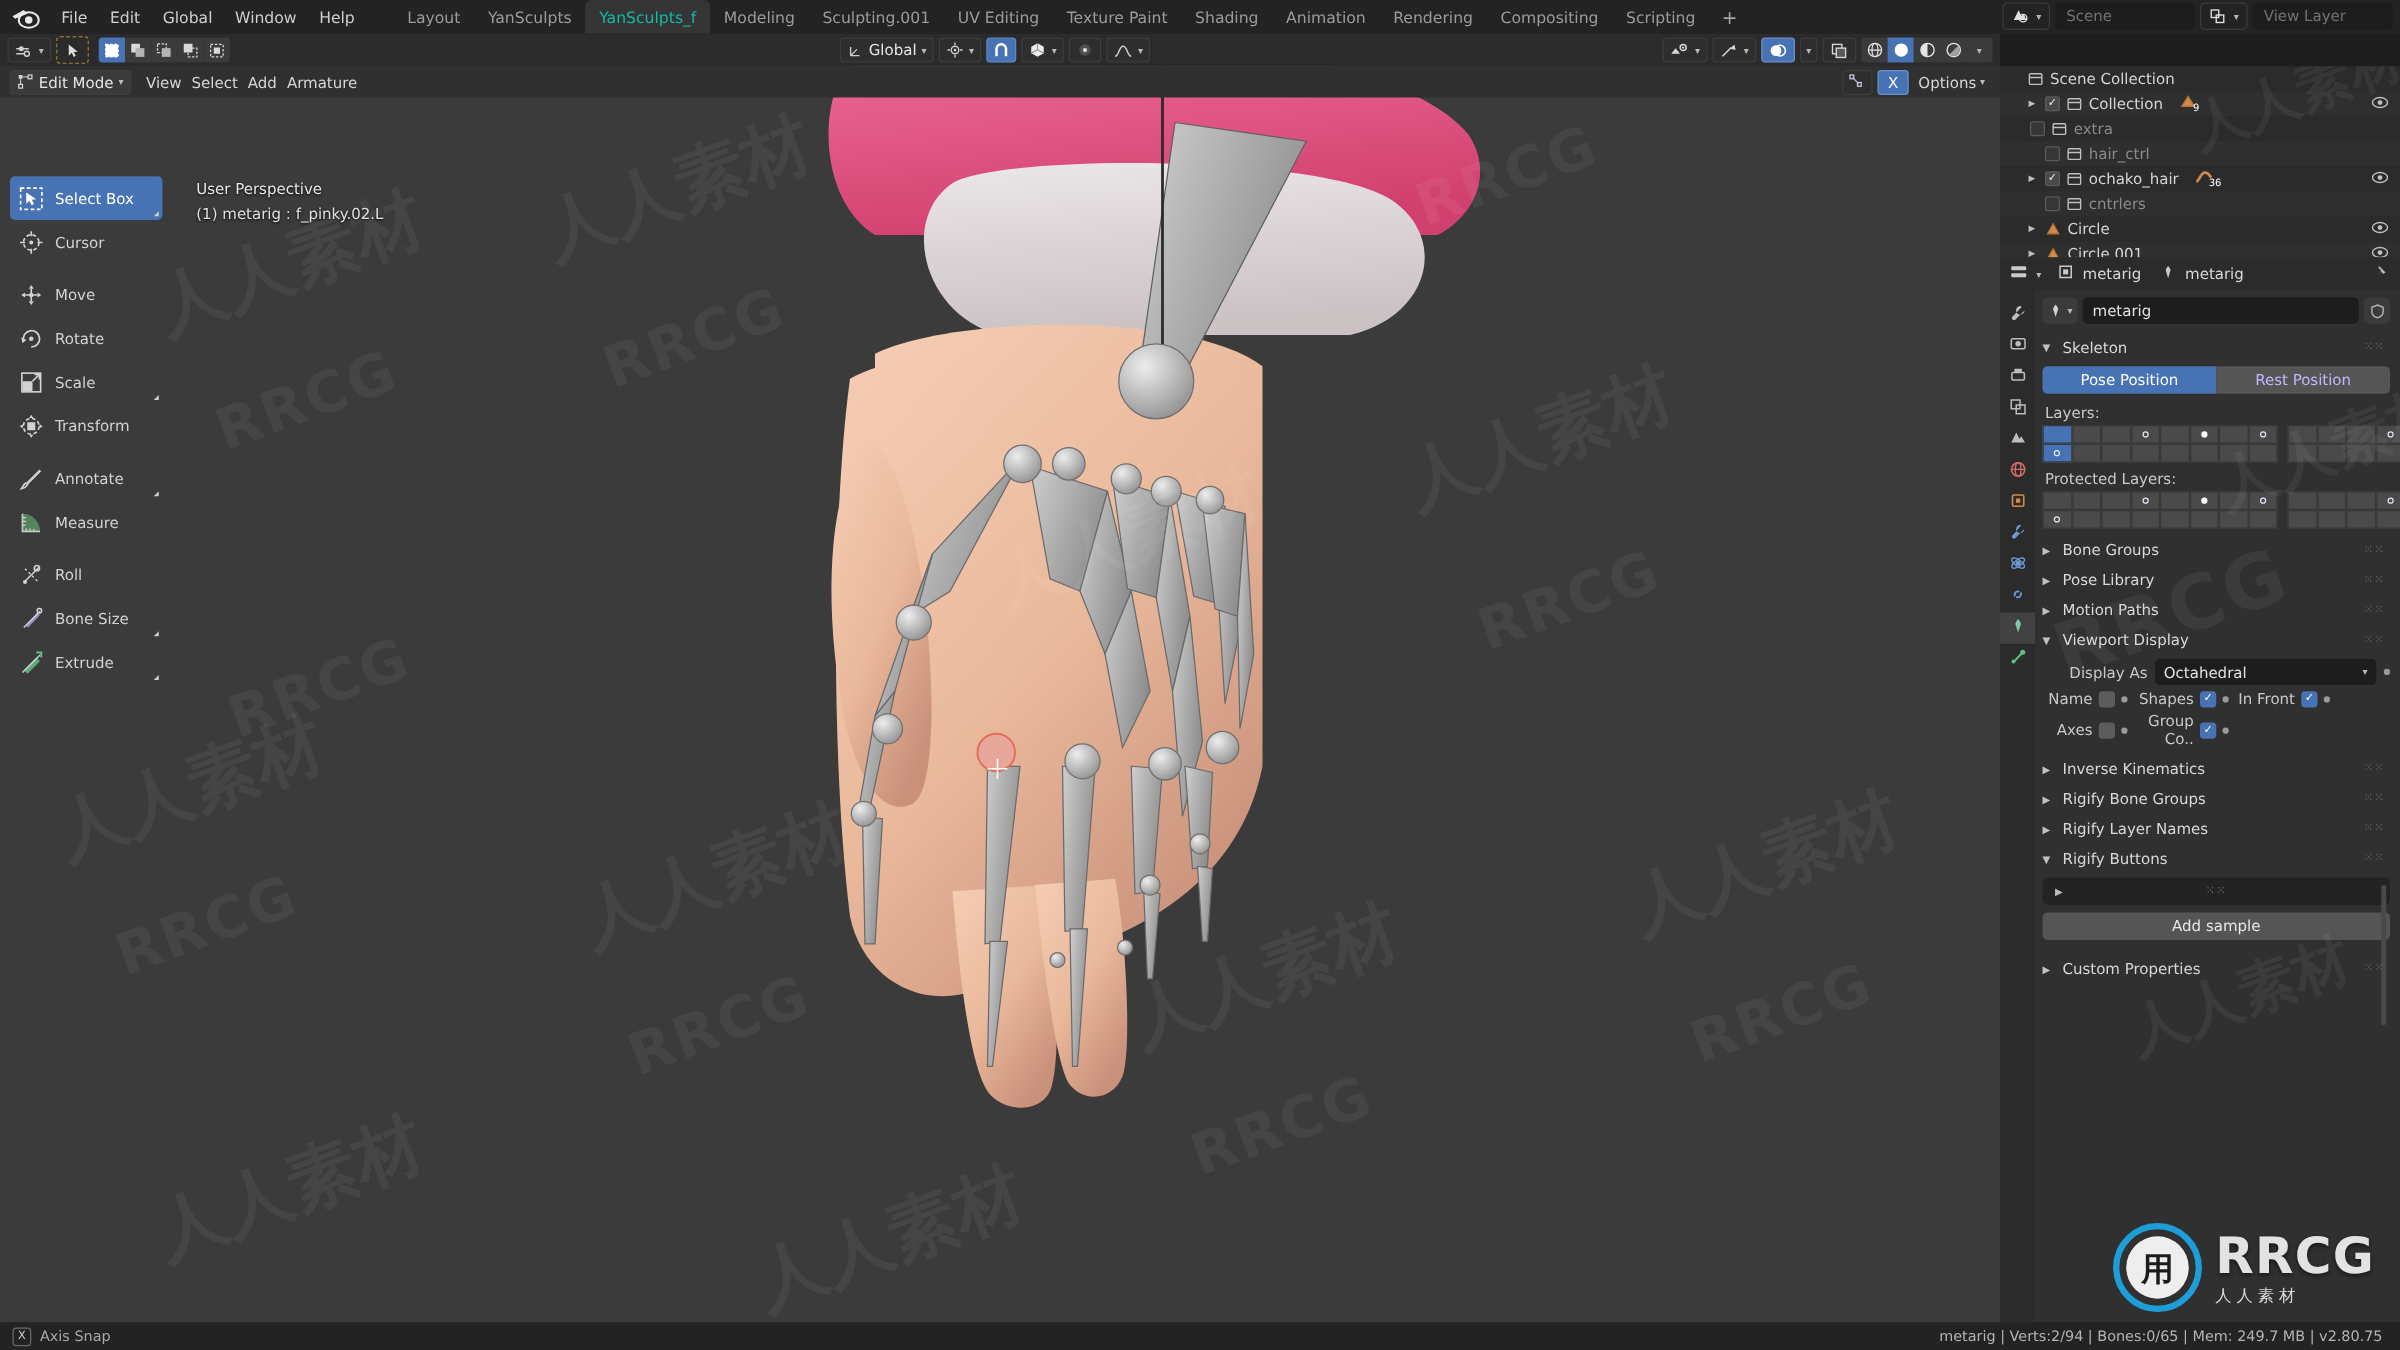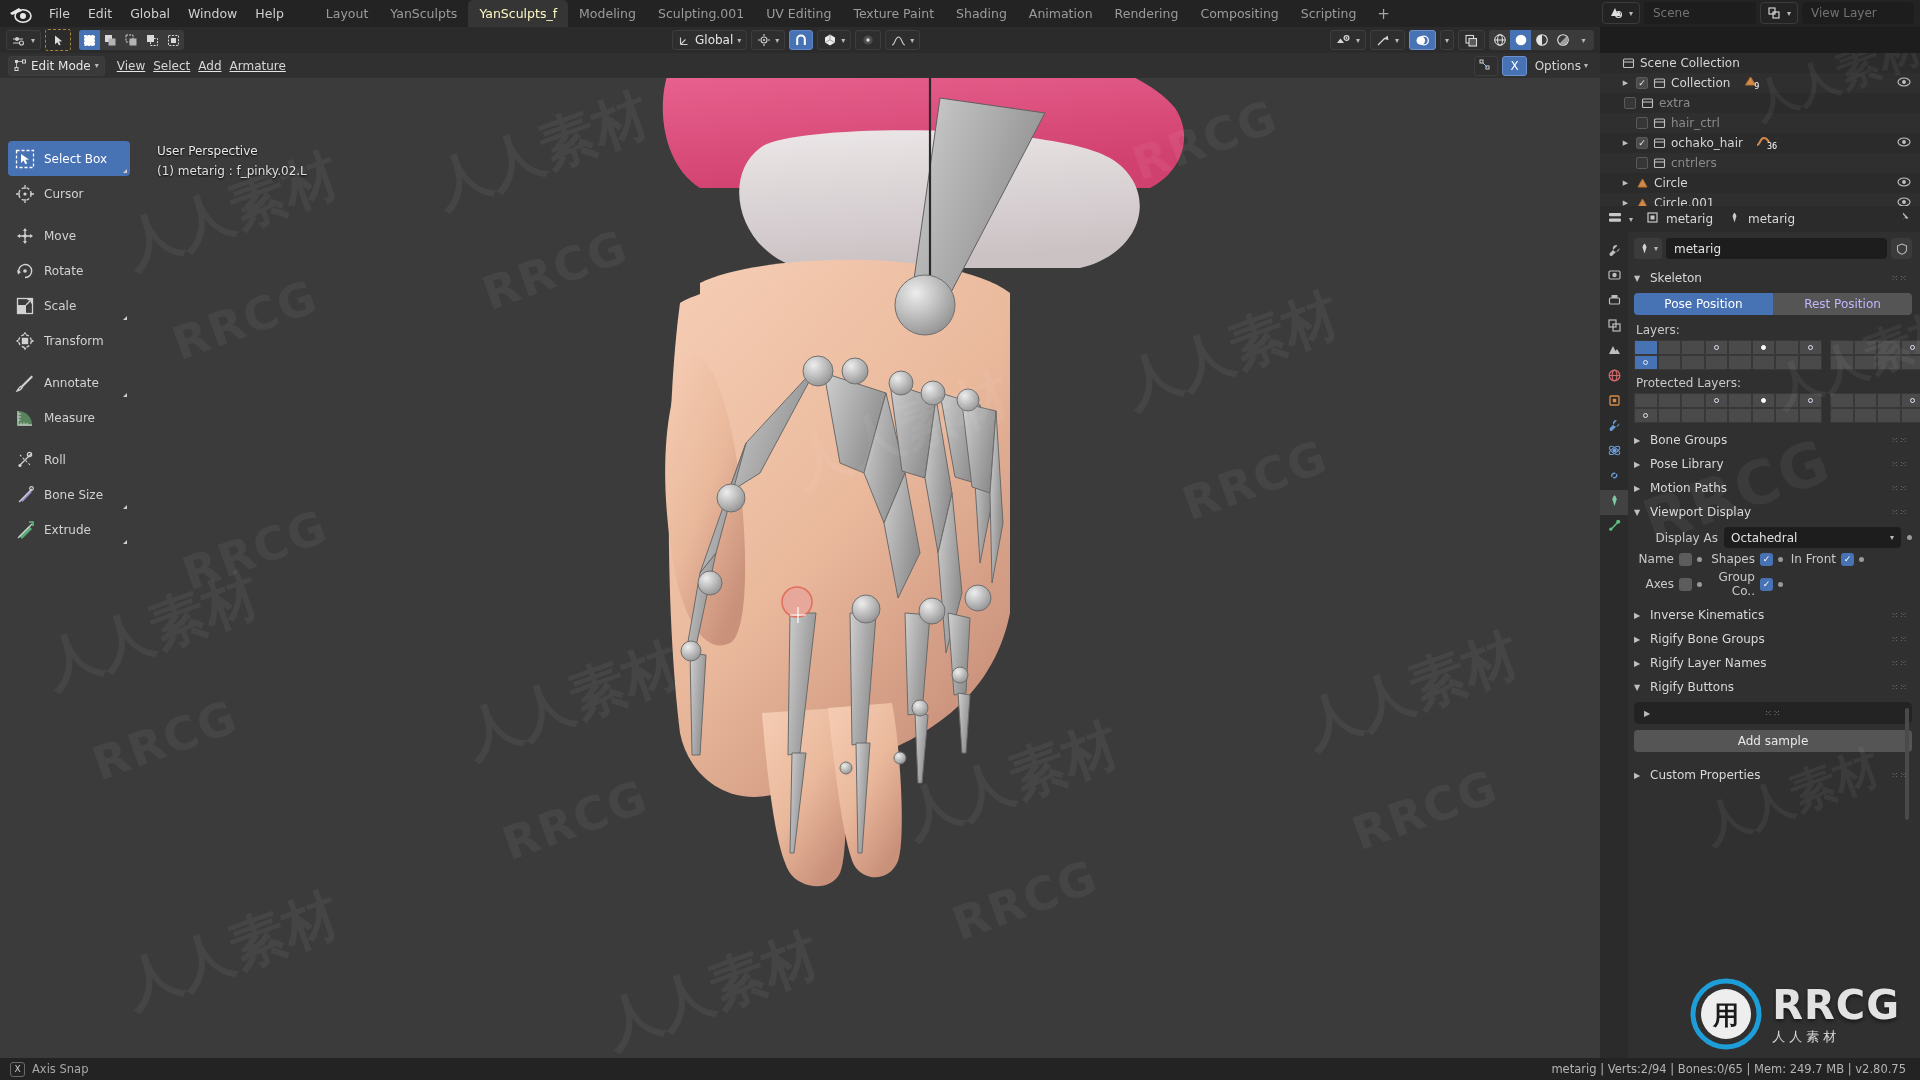--- a/index.html
+++ b/index.html
@@ -10,21 +10,21 @@
 
   
   .topbar { position:absolute; left:0; top:0; width:1920px; height:27px;
     background:#232323; display:flex; align-items:center; }
   .blender-logo { width:26px; height:22px; margin:0 6px 0 8px; display:flex;
     align-items:center; justify-content:center; }
   .menu-item { font-size:12.5px; color:#cfcfcf; padding:3px 9px; white-space:nowrap; }
   .tabs { display:flex; align-items:flex-end; height:27px; margin-left:22px; }
   .wtab { font-size:12.5px; color:#9b9b9b; padding:6px 11px 6px 11px; height:27px;
     display:flex; align-items:center; white-space:nowrap; }
-  .wtab.active { background:#353535; color:#fef9c3; border-radius:5px 5px 0 0; }
+  .wtab.active { background:#353535; color:#14b8a6; border-radius:5px 5px 0 0; }
   .addtab { color:#a5a5a5; font-size:15px; padding:0 10px; }
   .topbar-right { position:absolute; right:6px; top:2px; display:flex; align-items:center; gap:4px; }
   .sel-box { background:#232323; border:1px solid #3b3b3b; border-radius:4px; height:22px;
     display:flex; align-items:center; padding:0 6px; font-size:12px; color:#dcdcdc; gap:5px; }
   .sel-box .ic { width:15px; height:15px; }
   .sel-field { background:#1d1d1d; border-radius:4px; height:22px; display:flex; align-items:center;
     padding:0 9px; font-size:12px; color:#737373; min-width:112px; }
 
   
   .vp-header { position:absolute; left:0; top:27px; width:1600px; height:26px;
@@ -489,21 +489,21 @@
     <div class="hdr-box" style="background:#3a3a3a;">
       <svg width="13" height="13" viewBox="0 0 13 13">
         <rect x="1" y="1" width="3" height="3" fill="#d4d4d4"></rect>
         <rect x="8.5" y="1" width="3" height="3" fill="none" stroke="#d4d4d4" stroke-width="1"></rect>
         <rect x="1" y="8.5" width="3" height="3" fill="none" stroke="#d4d4d4" stroke-width="1"></rect>
         <path d="M2.5 4 L2.5 8.5 M4 2.5 L8.5 2.5" stroke="#d4d4d4" stroke-width="0.8"></path>
       </svg>
       <span>Edit Mode</span>
       <span class="chev">▾</span>
     </div>
-    <div id="vp-menu-items" style="display:flex;margin-left:6px;text-decoration:underline;">
+    <div id="vp-menu-items" style="display:flex;margin-left:6px;">
         <div class="hdr-btn">View</div>
         <div class="hdr-btn">Select</div>
         <div class="hdr-btn">Add</div>
         <div class="hdr-btn">Armature</div>
       </div>
     <div style="position:absolute;right:8px;display:flex;align-items:center;gap:4px;">
       <div class="hdr-box" style="padding:0 4px;">
         <svg width="14" height="13" viewBox="0 0 14 13">
           <rect x="1" y="1" width="3" height="3" fill="none" stroke="#cfcfcf" stroke-width="1"></rect>
           <rect x="7" y="7" width="3" height="3" fill="none" stroke="#cfcfcf" stroke-width="1"></rect>

